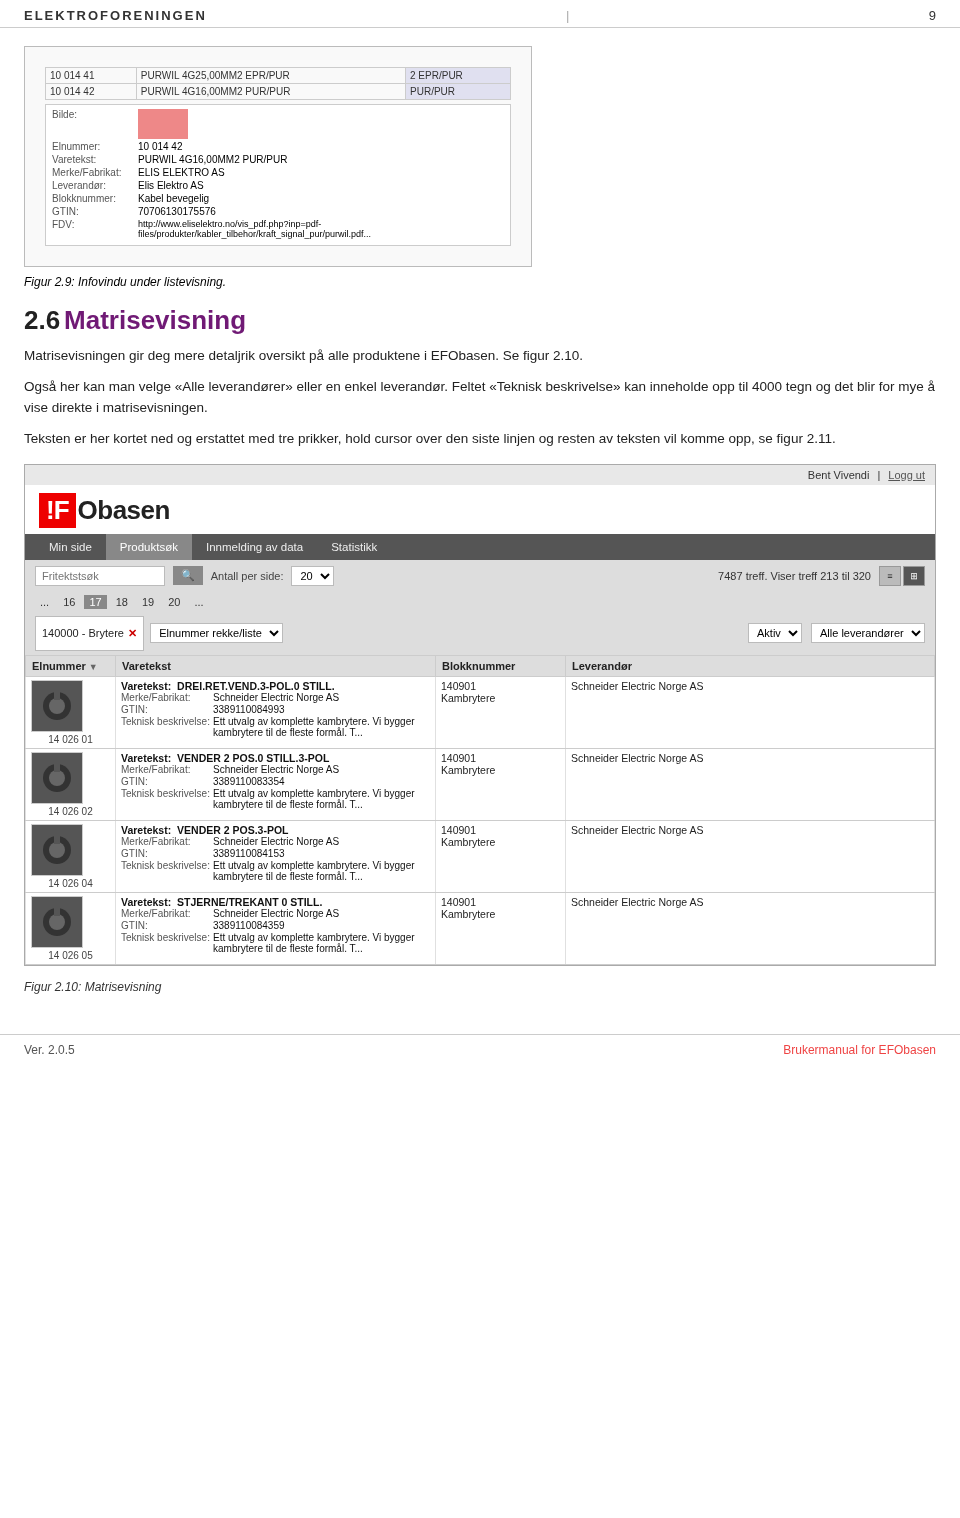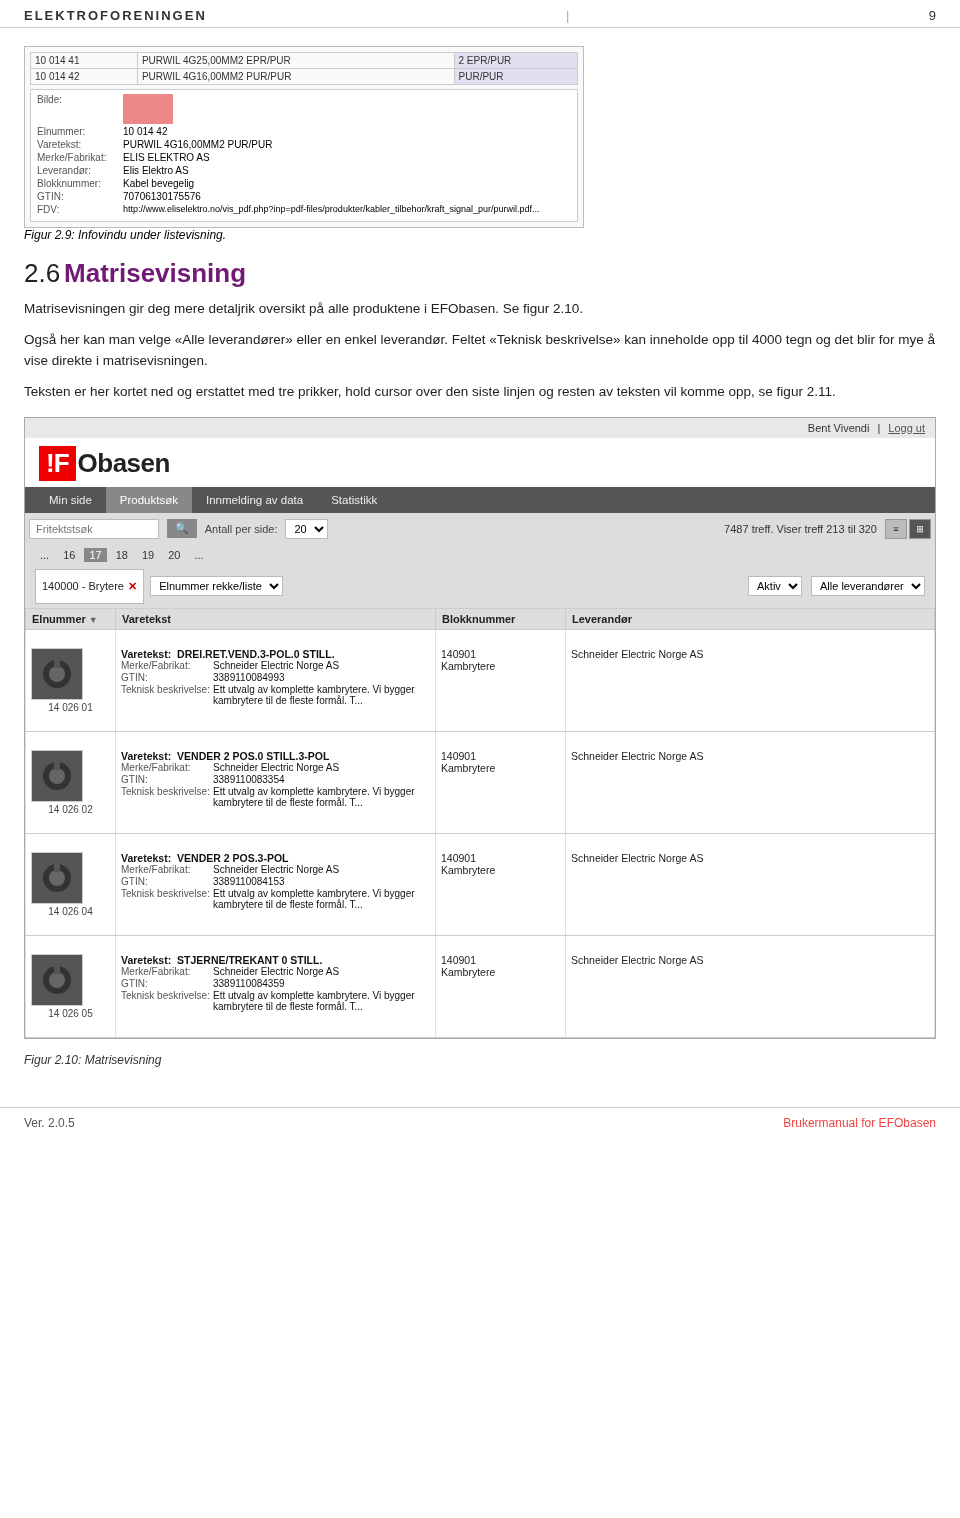--- a/index.html
+++ b/index.html
@@ -32,22 +32,23 @@
 
     
     .content {
       padding: 18px 24px 10px 24px;
     }
 
     
     .screenshot-box {
       border: 1px solid #bbb;
       background: #f9f9f9;
-      padding: 5px;
-      width: 560px;
+      margin-bottom: 8px;
+      padding: 20px;
+      width: 508px;
     }
     .screenshot-inner {
       font-size: 10px;
       color: #333;
     }
     .ss-table {
       width: 100%;
       border-collapse: collapse;
       margin-bottom: 4px;
     }
@@ -79,21 +80,21 @@
     .figure-caption {
       font-size: 12px;
       color: #000000;
       margin-bottom: 16px;
       font-style: italic;
     }
 
     
     .section-number {
       font-size: 26px;
-      font-weight: normal;
+      font-weight: bold;
       color: #222;
       margin-bottom: 6px;
     }
     .section-title {
       font-size: 26px;
       font-weight: bold;
       color: #701a75;
       display: inline;
     }
 
@@ -153,21 +154,21 @@
       padding: 7px 14px;
       font-size: 11.5px;
       cursor: pointer;
     }
     .efo-nav-item.active {
       background: #888;
       color: #fff;
     }
     .efo-search-bar {
       background: #ddd;
-      padding: 6px 4px;
+      padding: 6px 10px;
       display: flex;
       align-items: center;
       gap: 8px;
       flex-wrap: wrap;
     }
     .efo-search-input {
       background: #fff;
       border: 1px solid #bbb;
       padding: 3px 6px;
       font-size: 11px;
@@ -252,21 +253,21 @@
       background: #ddd;
       border: 1px solid #ccc;
       padding: 4px 6px;
       font-size: 11px;
       text-align: left;
       font-weight: bold;
     }
     .efo-table th .sort-arrow { font-size: 9px; color: #666; }
     .efo-table td {
       border: 1px solid #e0e0e0;
-      padding: 18px 5px;
+      padding: 3px 5px;
       vertical-align: top;
       font-size: 10.5px;
     }
     .efo-product-row td { border-bottom: 1px solid #ccc; }
     .product-image {
       width: 52px; height: 52px;
       background: #ddd;
       border: 1px solid #ccc;
       display: flex;
       align-items: center;

